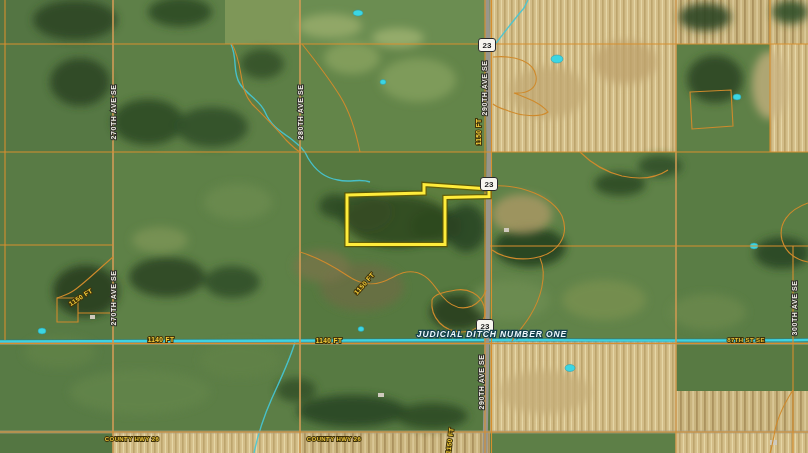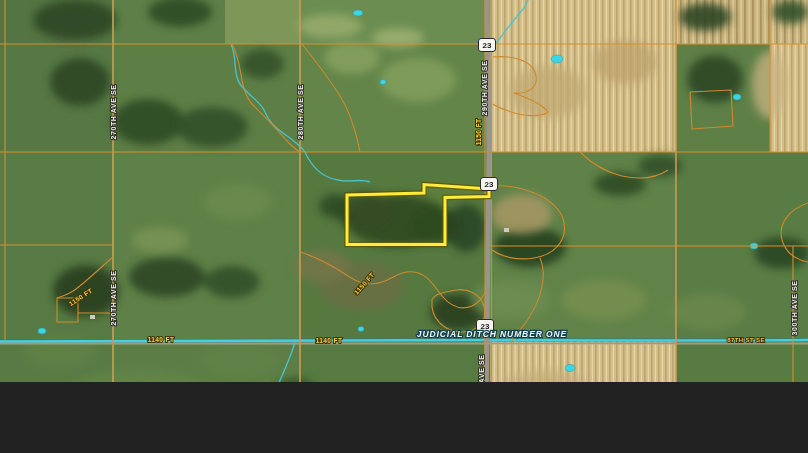--- a/index.html
+++ b/index.html
@@ -1,16 +1,16 @@
 <!DOCTYPE html>
 <html><head>
 <meta charset="utf-8">
 <style>
   html,body{margin:0;padding:0;background:#222;}
-  #stage{position:relative;width:808px;height:382px;overflow:hidden;cursor:grab;}
+  #stage{position:relative;width:808px;height:453px;overflow:hidden;cursor:grab;}
   svg{display:block;}
   text{font-family:"Liberation Sans", sans-serif;}
   .roadlbl{font-size:7px;font-weight:bold;letter-spacing:.6px;fill:#f2efe7;stroke:#33332c;stroke-width:2px;paint-order:stroke;}
   .distlbl{font-size:6.5px;font-weight:bold;letter-spacing:.4px;fill:#f7cf3a;stroke:#42350a;stroke-width:2px;paint-order:stroke;}
   .hwylbl{font-size:6px;font-weight:bold;letter-spacing:.4px;fill:#e8c33a;stroke:#3d3008;stroke-width:1.8px;paint-order:stroke;}
   .ditchlbl{font-size:8.5px;font-weight:bold;font-style:italic;letter-spacing:.9px;fill:#eef8fd;stroke:#14414e;stroke-width:2.4px;paint-order:stroke;}
   .shieldtxt{font-size:8px;font-weight:bold;fill:#1c1c1c;}
   .bnd{stroke:#d78f2e;stroke-width:1.1;fill:none;}
   .bnd2{stroke:#cf8a2c;stroke-width:1.1;fill:none;}
   .stream{stroke:#46c5d4;stroke-width:1.4;fill:none;opacity:.92;}

